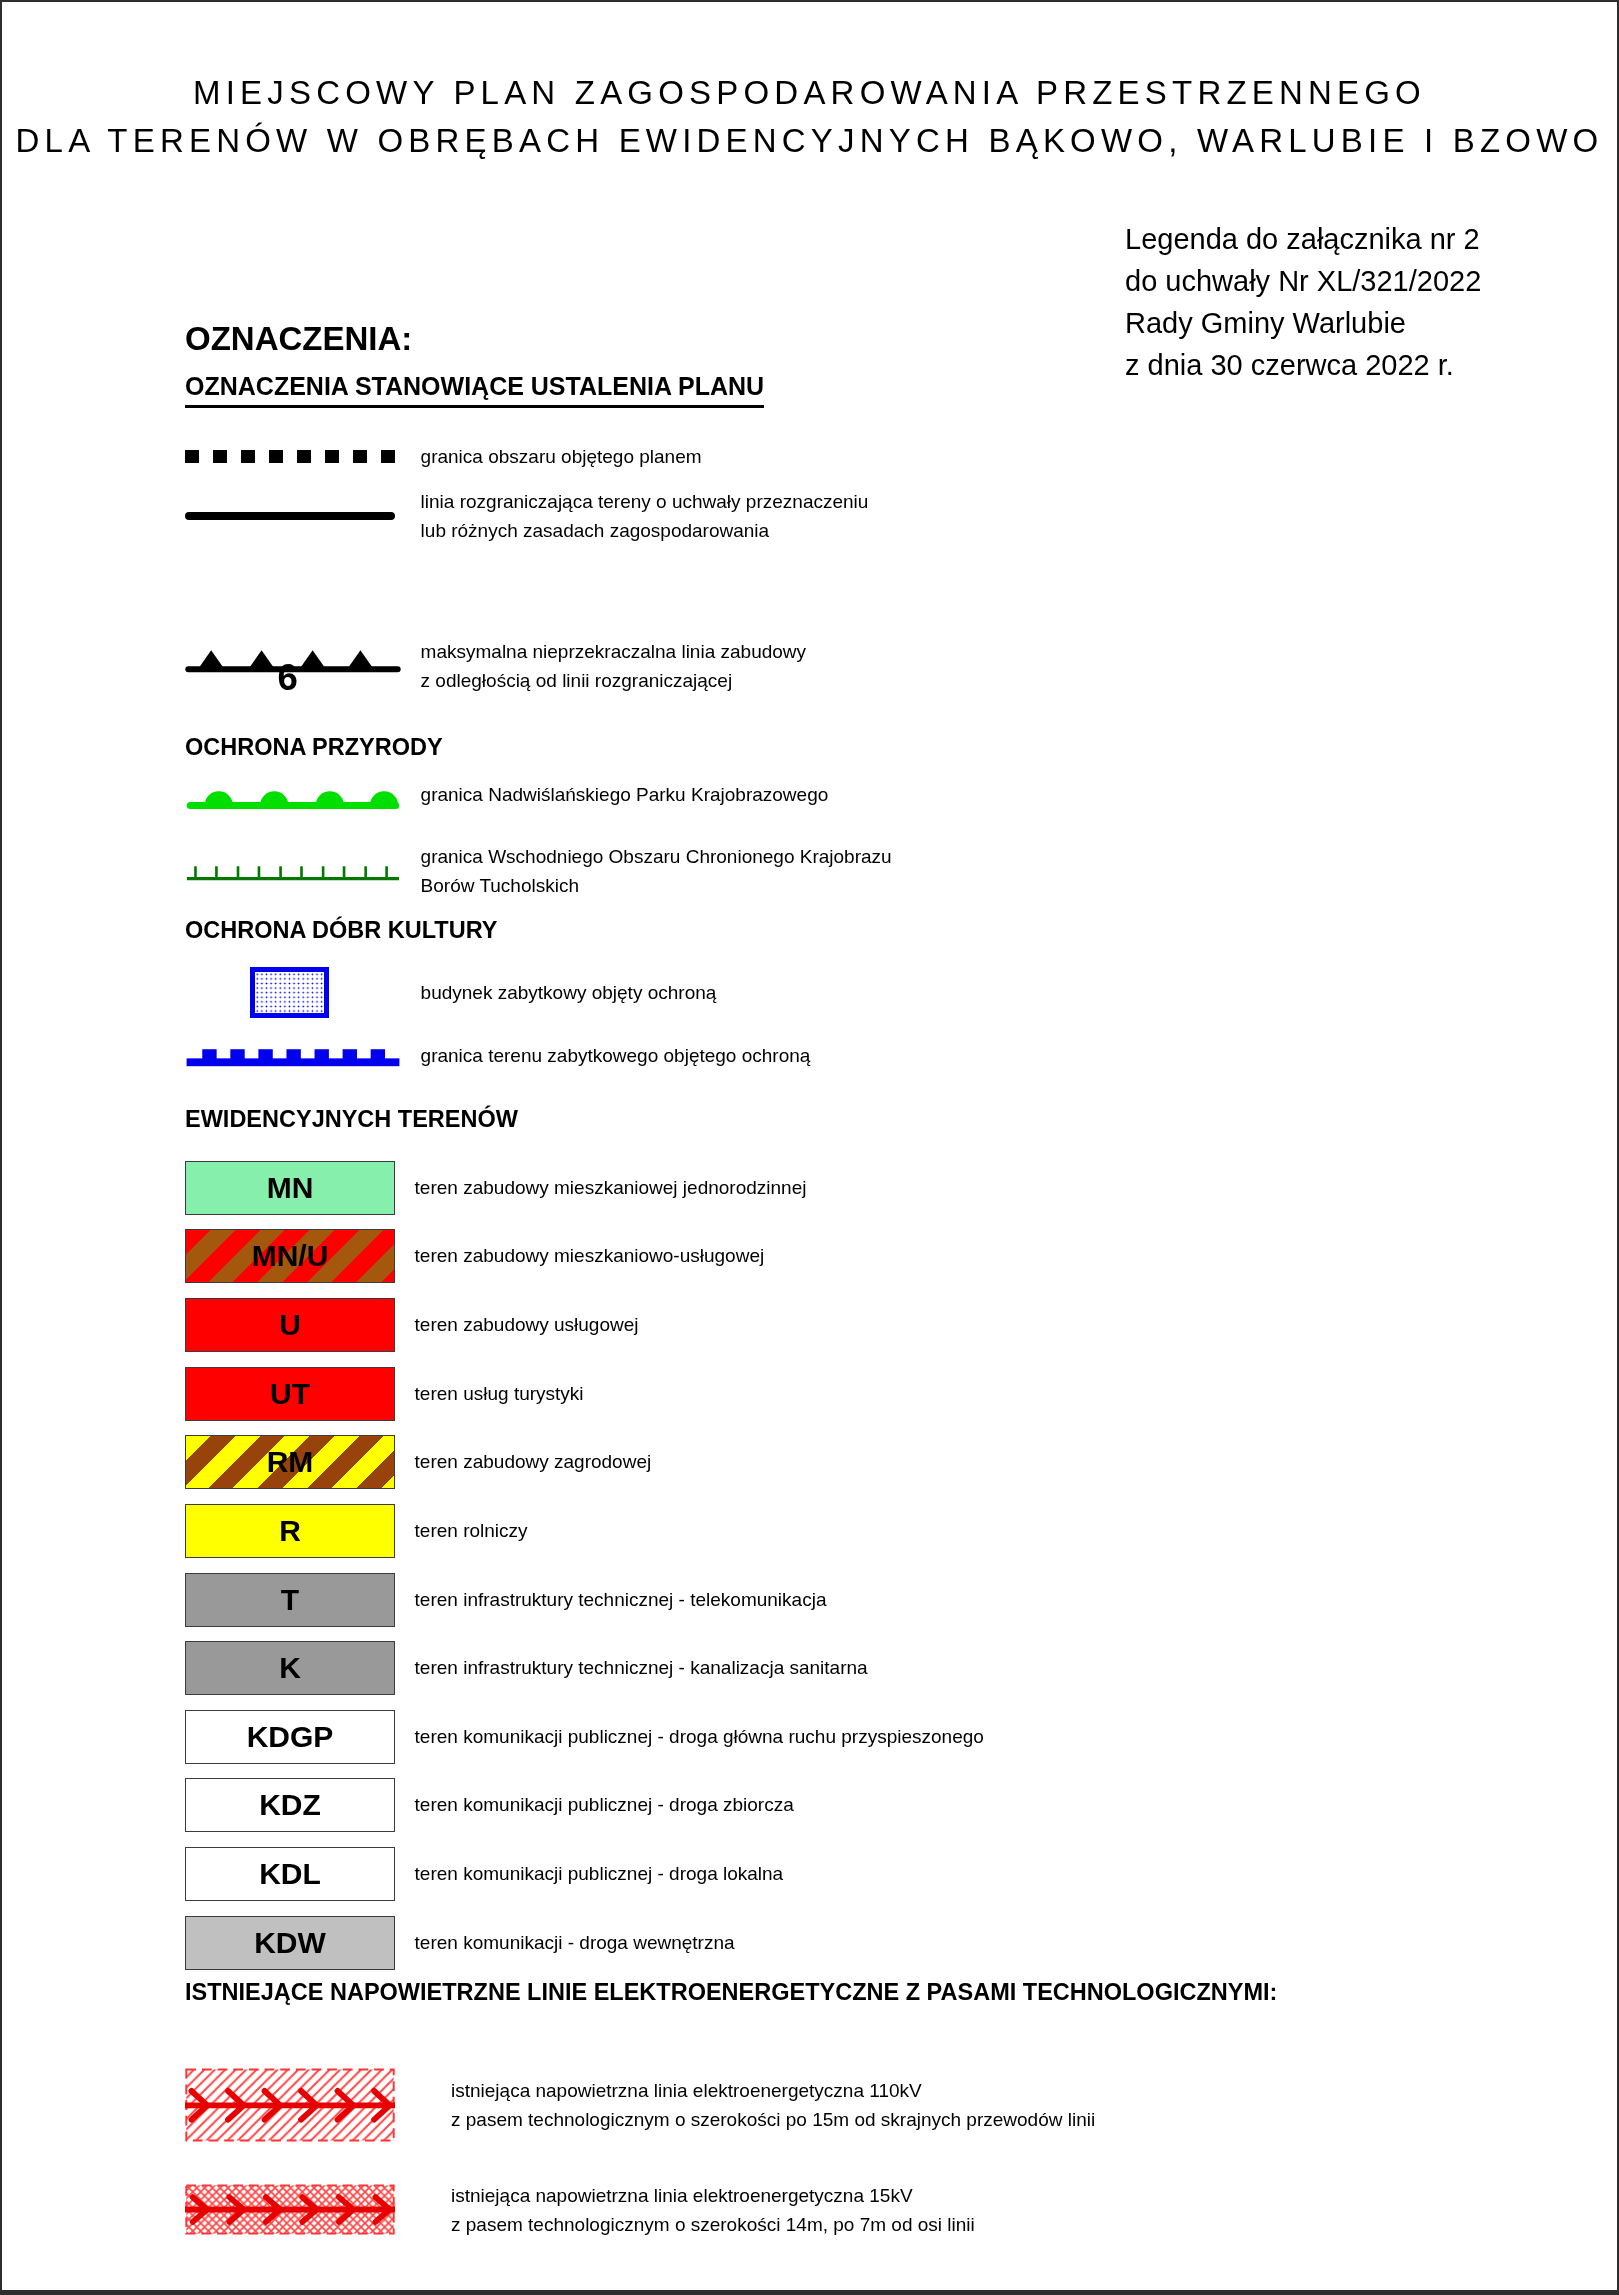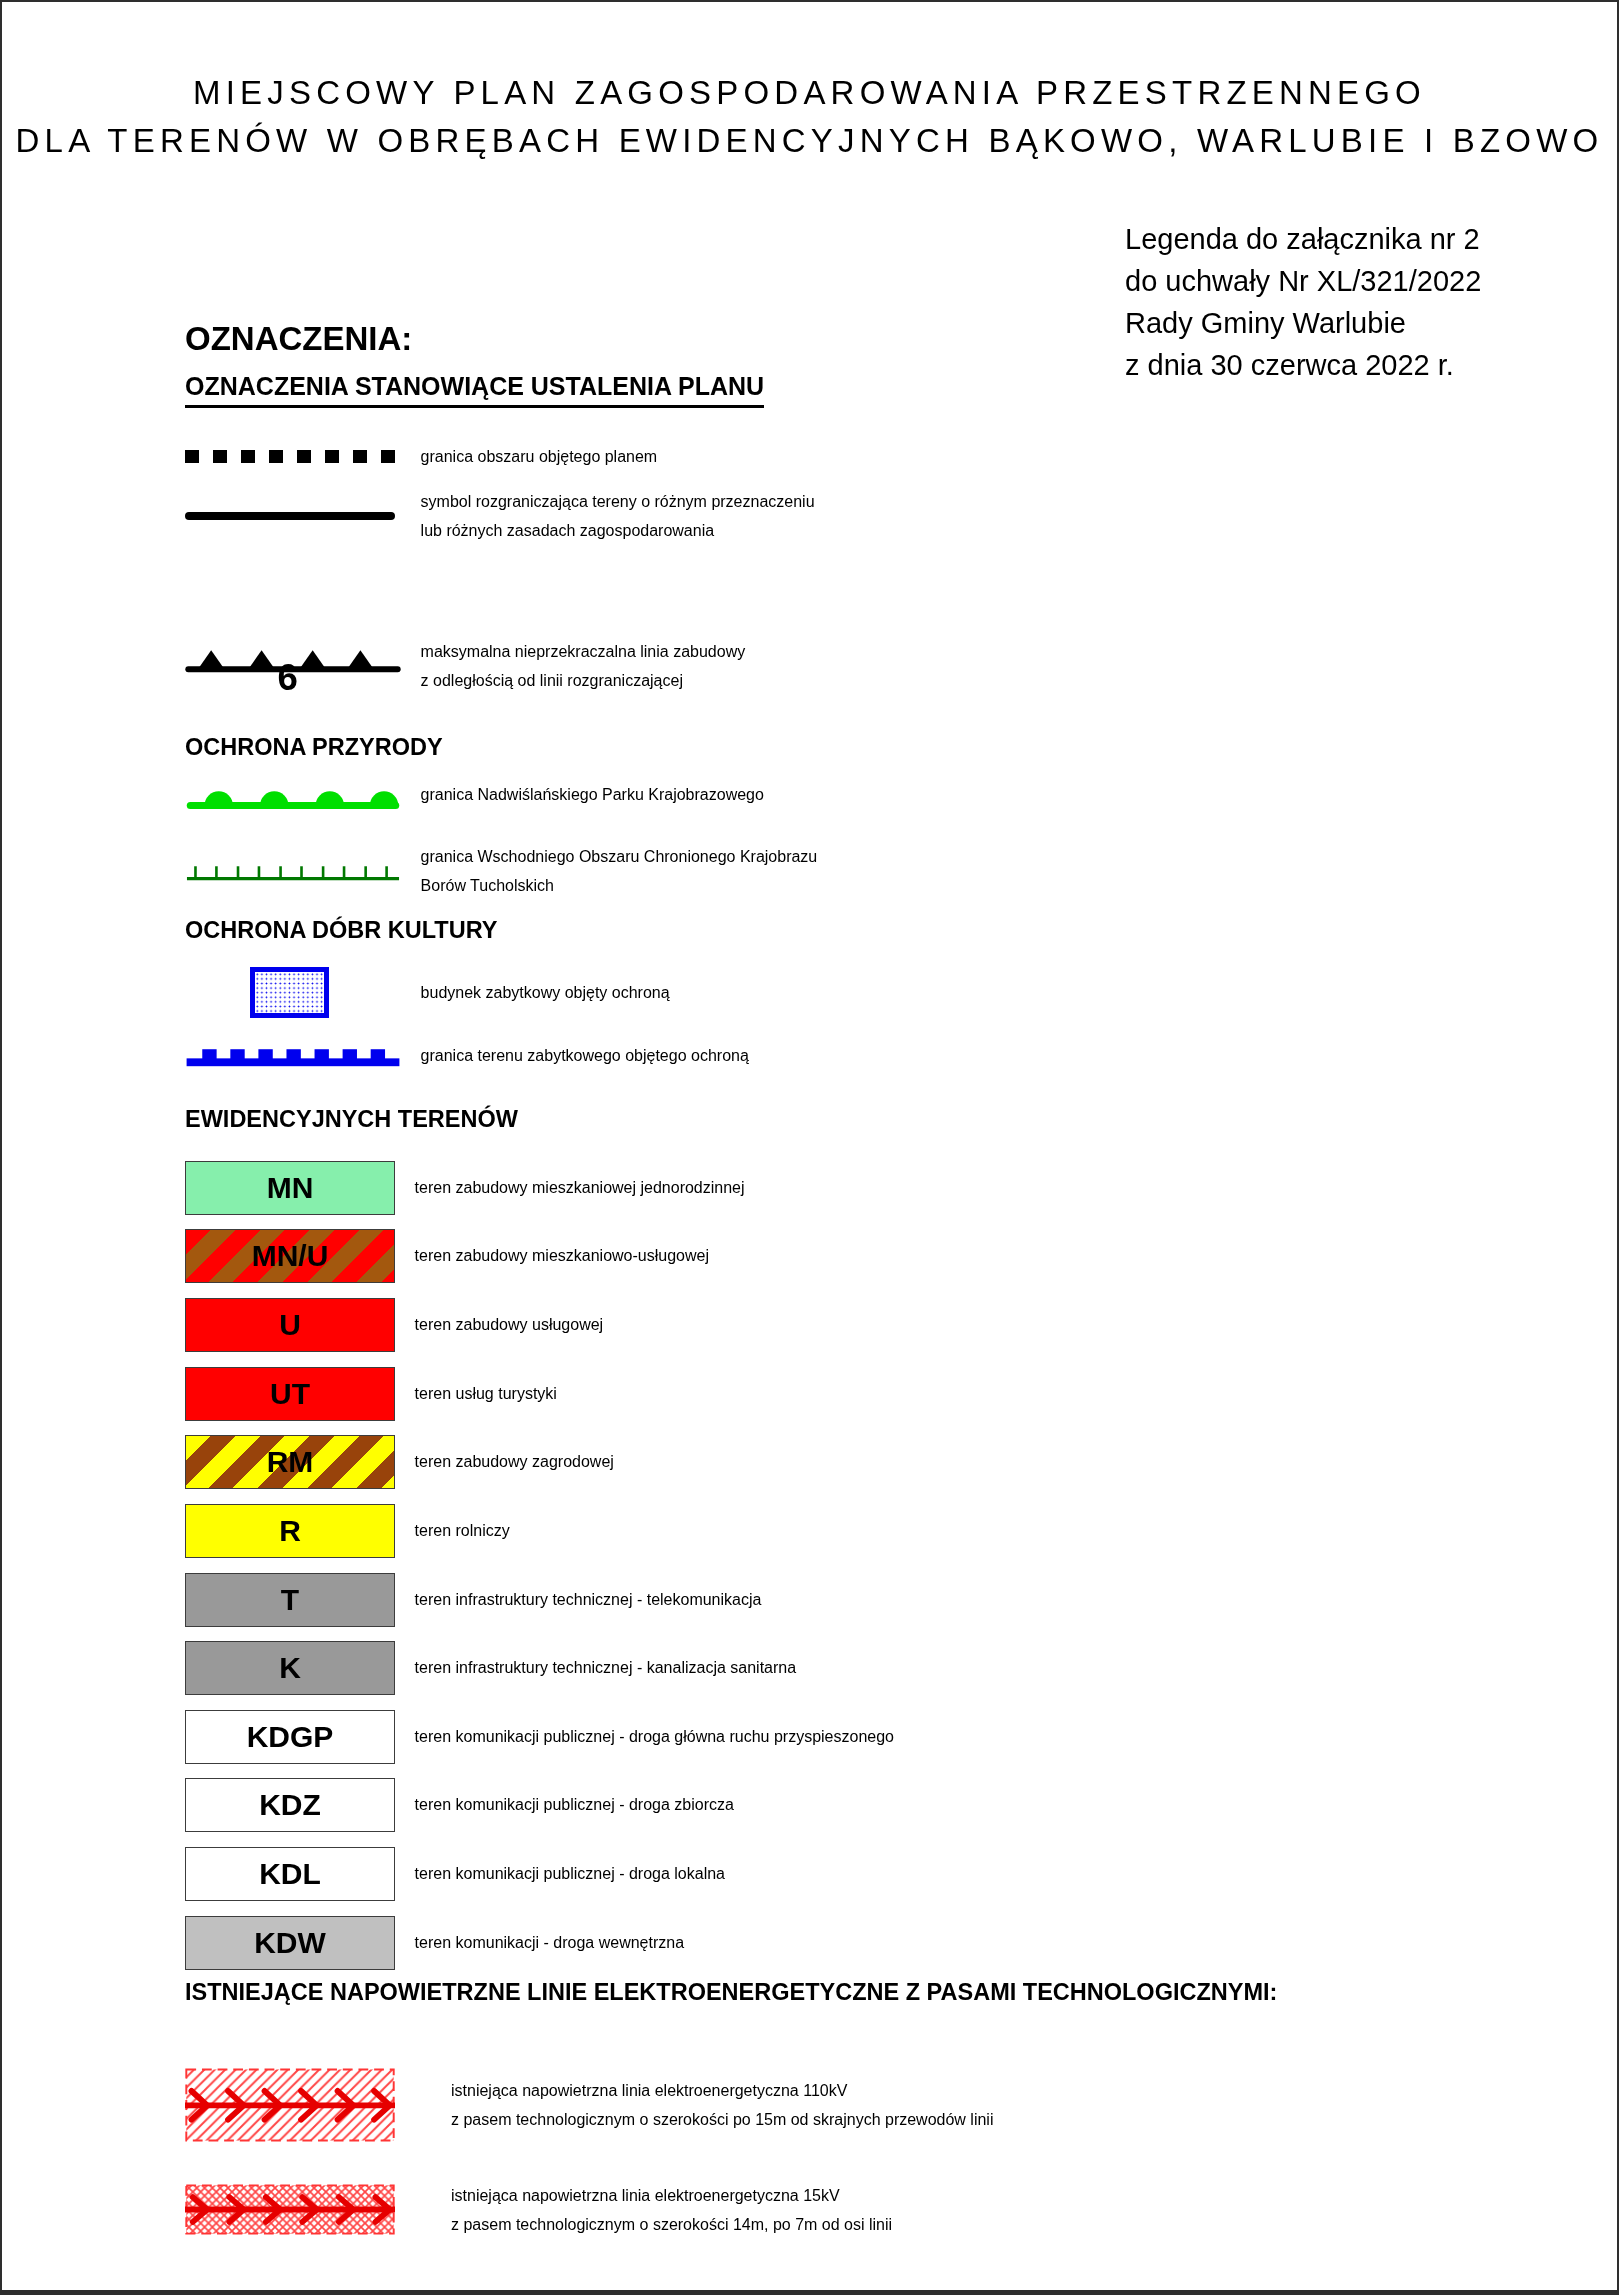--- a/index.html
+++ b/index.html
@@ -32,21 +32,21 @@
     font-size:23.5px;font-weight:bold;
   }
   .h2u span{border-bottom:3.3px solid #000;padding-bottom:4.6px;}
   .h2u{font-size:25px;}
   .row{
     position:absolute;left:183px;
     display:flex;align-items:center;
   }
   .sym{width:216px;flex:none;display:flex;align-items:center;}
   .lblwrap{margin-left:19.6px;}
-  .lbl{font-size:16px;line-height:29px;display:block;}
+  .lbl{font-size:19px;line-height:29px;display:block;}
   
   .dash-row{width:210px;display:flex;justify-content:space-between;}
   .dash-sq{width:13.7px;height:13.7px;background:#000;}
   
   .thick-line{width:210px;height:7.2px;background:#000;border-radius:3.9px;}
   
   .terrain-code{font-size:35px;font-weight:bold;padding-left:65px;letter-spacing:1.3px;}
   
   .hist-building{
     width:69px;height:41px;margin-left:65px;
@@ -111,21 +111,21 @@
     <div class="lblwrap">
         <span class="lbl">granica obszaru objętego planem</span>
       </div>
   </div>
 
   <div class="row" style="top:485px;height:58px">
     <div class="sym">
       <div class="thick-line"></div>
     </div>
     <div class="lblwrap">
-      <span class="lbl">symbol rozgraniczająca tereny o różnym przeznaczeniu</span>
+      <span class="lbl">linia rozgraniczająca tereny o uchwały przeznaczeniu</span>
       <span class="lbl">lub różnych zasadach zagospodarowania</span>
     </div>
   </div>
 
 
   <div class="row" style="top:631px;height:65px">
     <div class="sym">
       <svg width="216" height="54" viewBox="0 0 330 82">
         <path d="M5 46 H325" stroke="#000" stroke-width="9" stroke-linecap="round"></path>
         <polygon points="21,44 59,44 40,17" fill="#000"></polygon>

